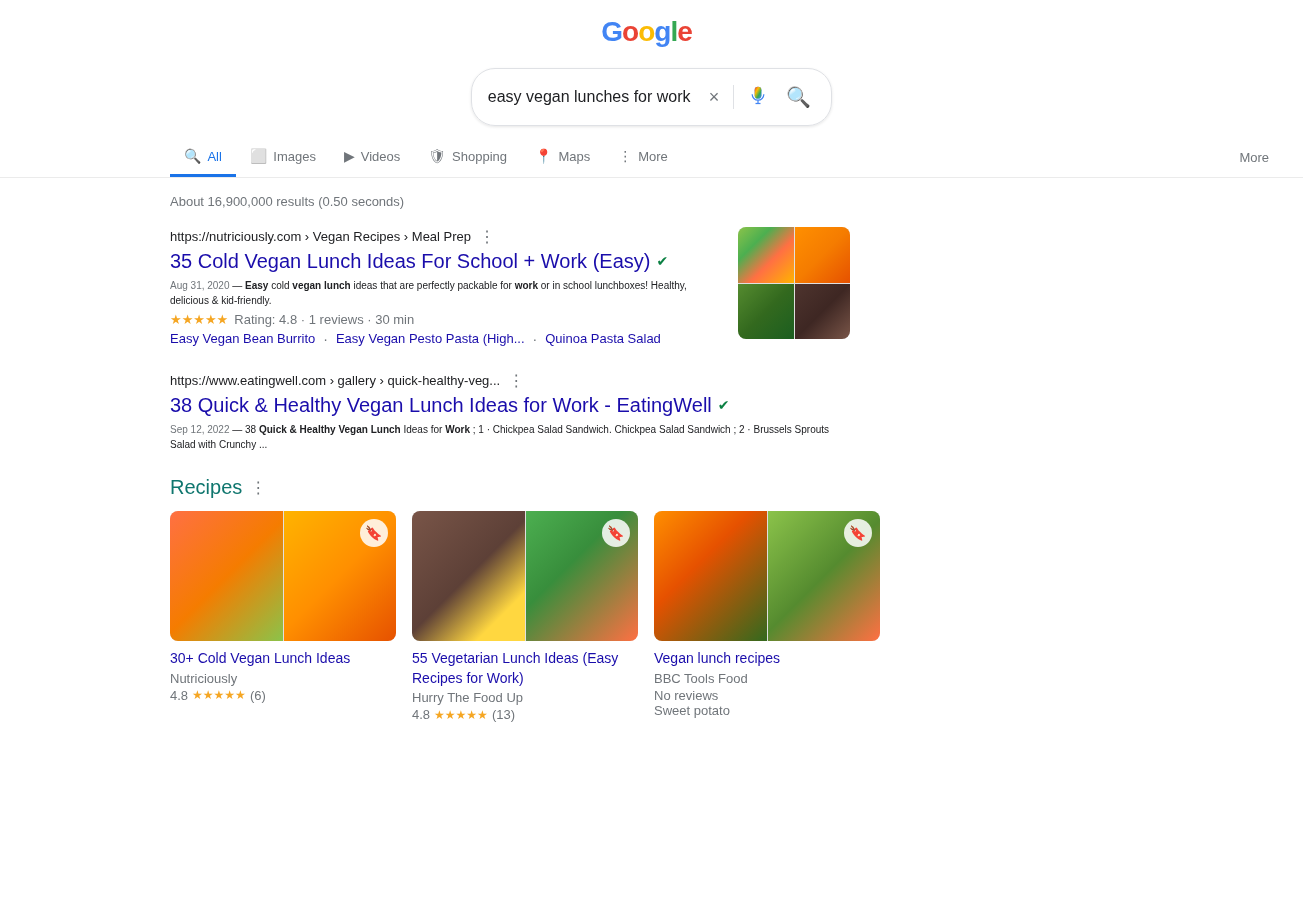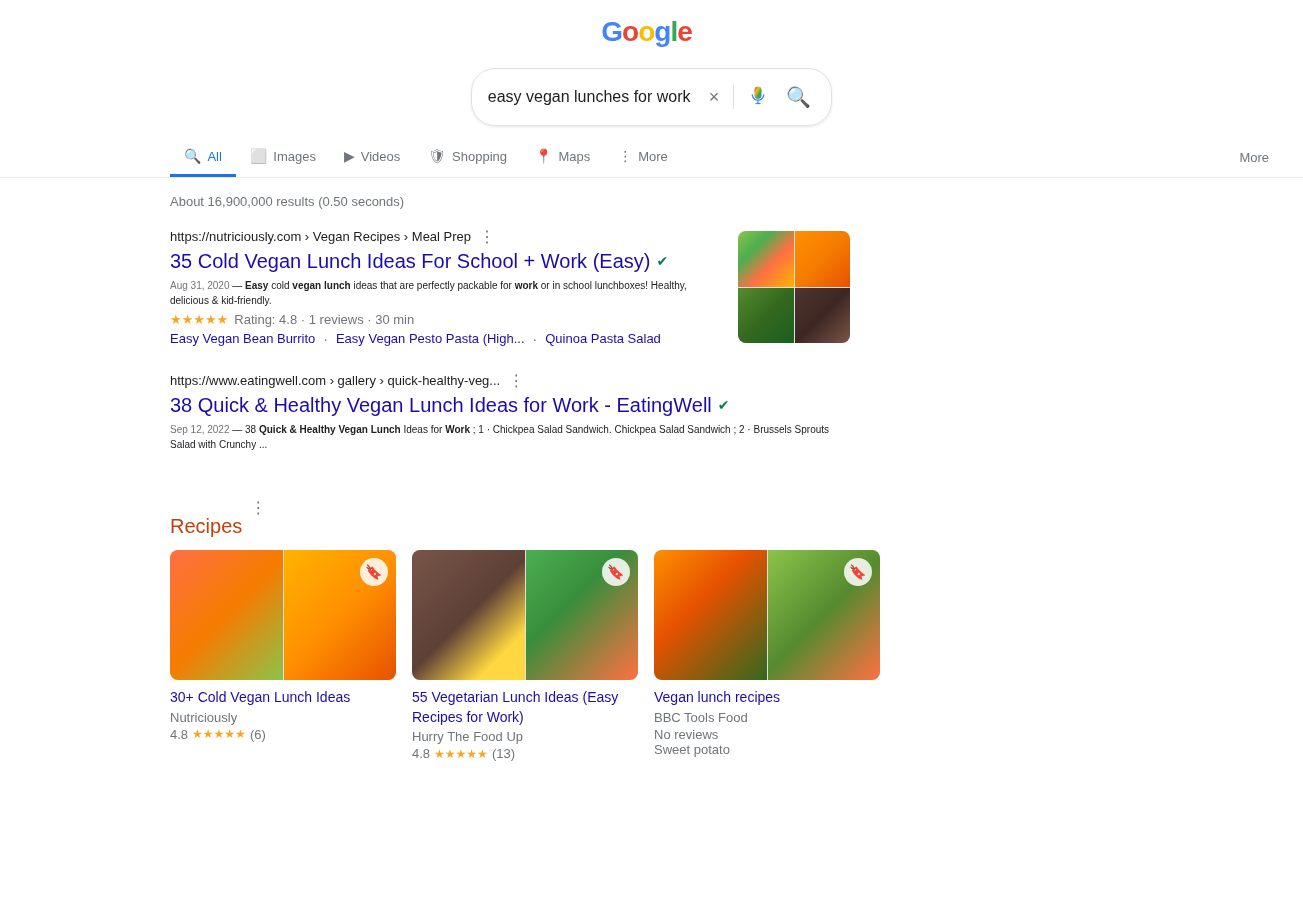--- a/index.html
+++ b/index.html
@@ -30,21 +30,21 @@
     .nav-tab.active { color: #1a73e8; border-bottom: 3px solid #1a73e8; }
     .nav-tab-icon { font-size: 14px; }
     .nav-tools { margin-left: auto; padding: 10px 14px; cursor: pointer; color: #70757a; font-size: 13px; }
 
     
     .results-area { padding: 12px 20px 20px 170px; max-width: 900px; }
     .results-count { color: #70757a; font-size: 13px; margin-bottom: 18px; margin-top: 4px; }
 
     
     .result-item { margin-bottom: 24px; max-width: 680px; }
-    .result-with-image { display: flex; align-items: center; gap: 16px; }
+    .result-with-image { display: flex; align-items: flex-start; gap: 16px; }
     .result-content { flex: 1; }
     .result-url-row { display: flex; align-items: center; gap: 8px; margin-bottom: 2px; }
     .result-url { color: #202124; font-size: 13px; }
     .result-url-dots { color: #70757a; cursor: pointer; font-size: 16px; }
     .result-title { color: #1a0dab; font-size: 20px; font-weight: normal; text-decoration: none; cursor: pointer; line-height: 1.3; display: flex; align-items: center; gap: 6px; margin-bottom: 4px; }
     .result-verified { color: #0b8043; font-size: 14px; }
     .result-snippet { color: #202124; font-size: 10px; line-height: 1.5; margin-bottom: 4px; }
     .result-snippet b { font-weight: bold; }
     .result-date { color: #70757a; }
     .result-rating { display: flex; align-items: center; gap: 6px; font-size: 13px; color: #70757a; margin-bottom: 4px; }
@@ -57,21 +57,21 @@
     .result-thumbnail { width: 112px; height: 112px; border-radius: 8px; overflow: hidden; flex-shrink: 0; background: #e0e0e0; display: grid; grid-template-columns: 1fr 1fr; grid-template-rows: 1fr 1fr; gap: 1px; }
     .thumb-cell { background: #c0c0c0; overflow: hidden; }
     .thumb-cell-1 { background: linear-gradient(135deg, #8bc34a 0%, #4caf50 30%, #ff7043 60%, #ffb300 100%); }
     .thumb-cell-2 { background: linear-gradient(135deg, #ff8f00 0%, #f57c00 50%, #e65100 100%); }
     .thumb-cell-3 { background: linear-gradient(135deg, #558b2f 0%, #33691e 50%, #1b5e20 100%); }
     .thumb-cell-4 { background: linear-gradient(135deg, #4e342e 0%, #3e2723 50%, #795548 100%); }
 
     
     .recipes-section { margin-top: 12px; max-width: 780px; }
     .recipes-header { display: flex; align-items: center; gap: 8px; margin-bottom: 12px; }
-    .recipes-title { font-size: 20px; font-weight: normal; color: #c2410c; margin-top: 39px; }
+    .recipes-title { font-size: 20px; font-weight: normal; color: #0f766e; }
     .recipes-dots { color: #70757a; cursor: pointer; font-size: 16px; }
     .recipes-grid { display: grid; grid-template-columns: repeat(3, 1fr); gap: 16px; }
     .recipe-card { cursor: pointer; }
     .recipe-image { width: 100%; height: 130px; border-radius: 8px; overflow: hidden; position: relative; background: #e0e0e0; margin-bottom: 8px; }
     .recipe-image-inner { width: 100%; height: 100%; display: grid; grid-template-columns: 1fr 1fr; gap: 1px; }
     .recipe-img-half { overflow: hidden; }
     .recipe-bookmark { position: absolute; top: 8px; right: 8px; background: rgba(255,255,255,0.85); border-radius: 50%; width: 28px; height: 28px; display: flex; align-items: center; justify-content: center; font-size: 14px; cursor: pointer; color: #70757a; }
     .recipe-card-title { color: #1a0dab; font-size: 14px; line-height: 1.4; margin-bottom: 2px; cursor: pointer; }
     .recipe-source { color: #70757a; font-size: 13px; margin-bottom: 2px; }
     .recipe-rating-row { display: flex; align-items: center; gap: 4px; font-size: 13px; color: #70757a; }

